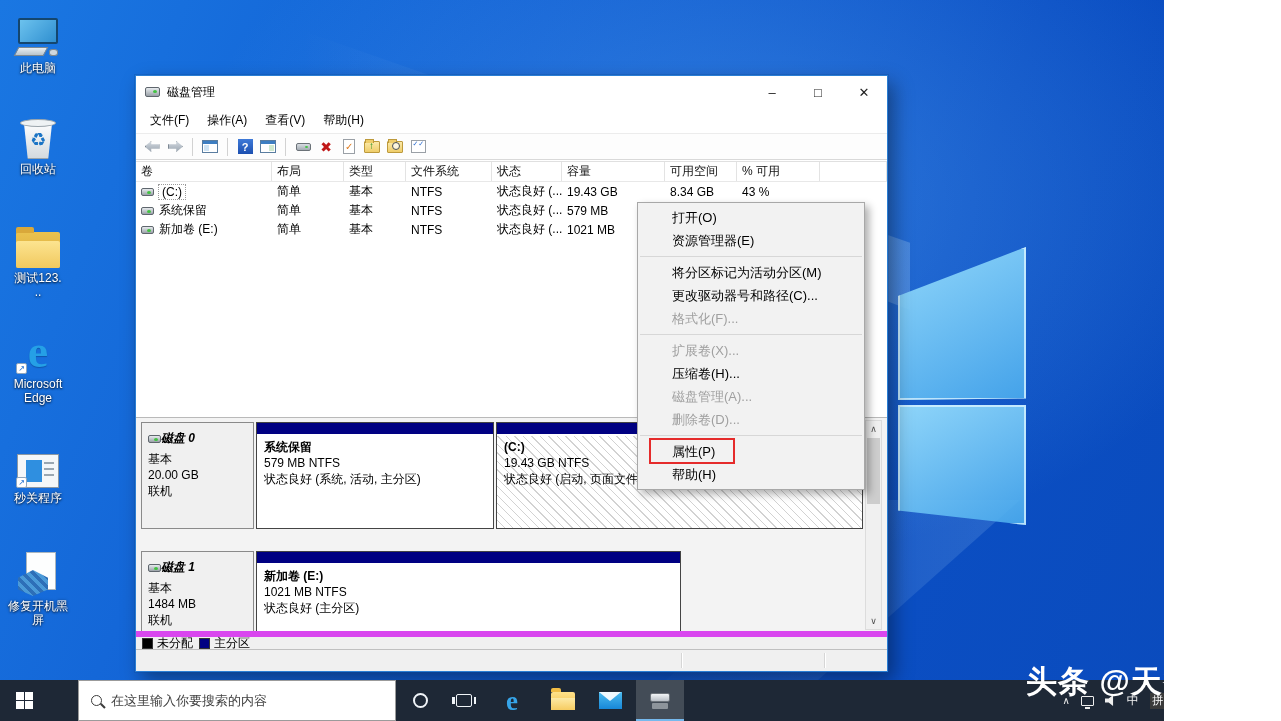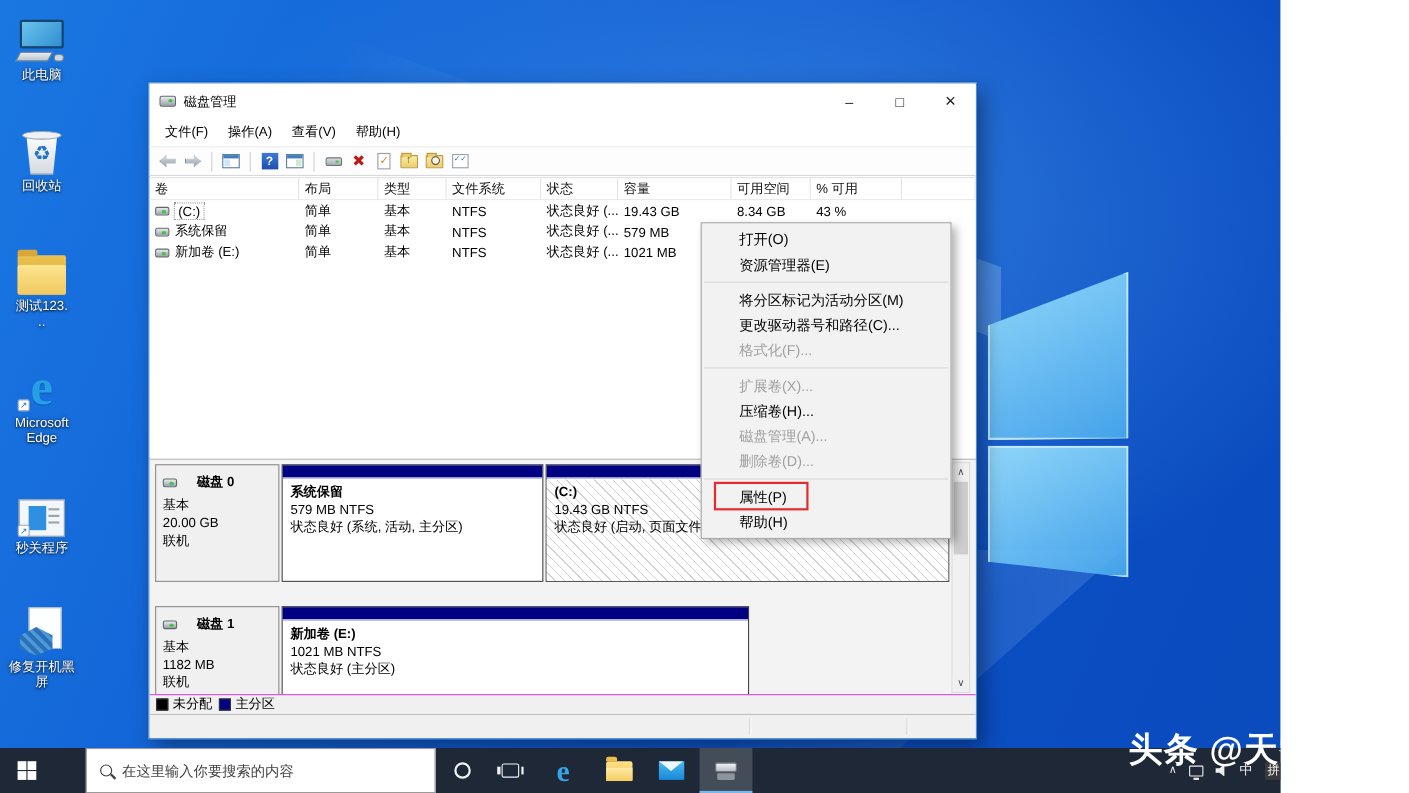--- a/index.html
+++ b/index.html
@@ -119,40 +119,40 @@
   .volcell { gap:5px; }
   .focus-box { outline:1px dotted #9a9a9a; padding:0 3px; }
 
   
   .graphic-pane { position:absolute; left:0; top:341px; right:0; height:214px; background:#f3f3f3; border-top:1px solid #b9b9b9; }
   .disk-row { position:absolute; left:0; right:0; }
   .disk-row.d0 { top:4px; height:107px; }
   .disk-row.d1 { top:133px; height:93px; }
   .disk-head { position:absolute; left:5px; top:0; bottom:0; width:113px; background:#f0f0f0;
     border:1px solid #8a8a8a; padding:7px 6px 4px 6px; }
-  .disk-head .dh-name { display:flex; align-items:center; gap:18px; font-weight:bold; margin-bottom:4px; }
+  .disk-head .dh-name { display:flex; align-items:center; gap:0; font-weight:bold; margin-bottom:4px;font-style:italic; }
   .disk-head div.line { line-height:16px; }
   .part { position:absolute; top:0; bottom:0; border:1px solid #444; background:#fff; }
   .part .bar { height:12px; background:#000082; border-bottom:1px solid #fff; }
   .part .pbody { padding:4px 7px; line-height:16px; }
   .part .pt { font-weight:bold; }
   .part.selected .pbody-wrap { position:absolute; left:0; right:0; top:13px; bottom:0;
     background:repeating-linear-gradient(45deg, #ffffff 0px, #ffffff 5px, #d2d2d2 5px, #d2d2d2 6px); }
   .part.selected .pbody { position:relative; }
   .p-sys { left:120px; width:238px; }
   .p-c { left:360px; width:367px; }
   .p-e { left:120px; width:425px; }
   .vscroll { position:absolute; right:5px; top:2px; width:17px; height:210px; background:#f0f0f0; border:1px solid #dcdcdc; }
   .vs-arrow { position:absolute; left:0; right:0; height:16px; display:flex; align-items:center; justify-content:center;
     color:#505050; font-size:9px; background:#f0f0f0; }
   .vs-arrow.up { top:0; } .vs-arrow.down { bottom:0; }
   .vs-thumb { position:absolute; left:1px; right:1px; top:17px; height:66px; background:#cdcdcd; }
 
   .legend-bar { position:absolute; left:0; top:555px; right:0; height:18px; background:#f0f0f0;
-    border-top:1px solid #d946ef; display:flex; align-items:center; gap:6px; padding-left:6px; }
+    border-top:6px solid #d946ef; display:flex; align-items:center; gap:6px; padding-left:6px; }
   .lg-sq { width:11px; height:11px; border:1px solid #333; }
   .legend-bar .li { display:flex; align-items:center; gap:4px; }
   .status-bar { position:absolute; left:0; top:573px; right:0; bottom:0; background:#f0f0f0; border-top:1px solid #c0c0c0; }
   .sb-div { position:absolute; top:3px; bottom:3px; width:1px; background:#d6d6d6; box-shadow:1px 0 0 #fff; }
 
   
   .ctx-menu { position:absolute; left:637px; top:202px; width:228px; z-index:10;
     background:#f2f2f2; border:1px solid #a8a8a8; box-shadow:4px 4px 8px rgba(0,0,0,.32);
     padding:3px 0; font-size:13px; }
   .ctx-item { height:23px; line-height:23px; padding-left:34px; color:#000000; position:relative; white-space:nowrap; }
@@ -422,21 +422,21 @@
         </div>
       </div>
 
       <div class="disk-row d1">
         <div class="disk-head">
           <div class="dh-name">
               <div class="hdd small"></div>
             <span>磁盘 1</span>
             </div>
           <div class="line">基本</div>
-          <div class="line">1182 MB</div>
+          <div class="line">1484 MB</div>
           <div class="line">联机</div>
         </div>
         <div class="part p-e">
           <div class="bar"></div>
           <div class="pbody">
             <div class="pt">新加卷  (E:)</div>
             <div>1021 MB NTFS</div>
             <div>状态良好 (主分区)</div>
           </div>
         </div>

